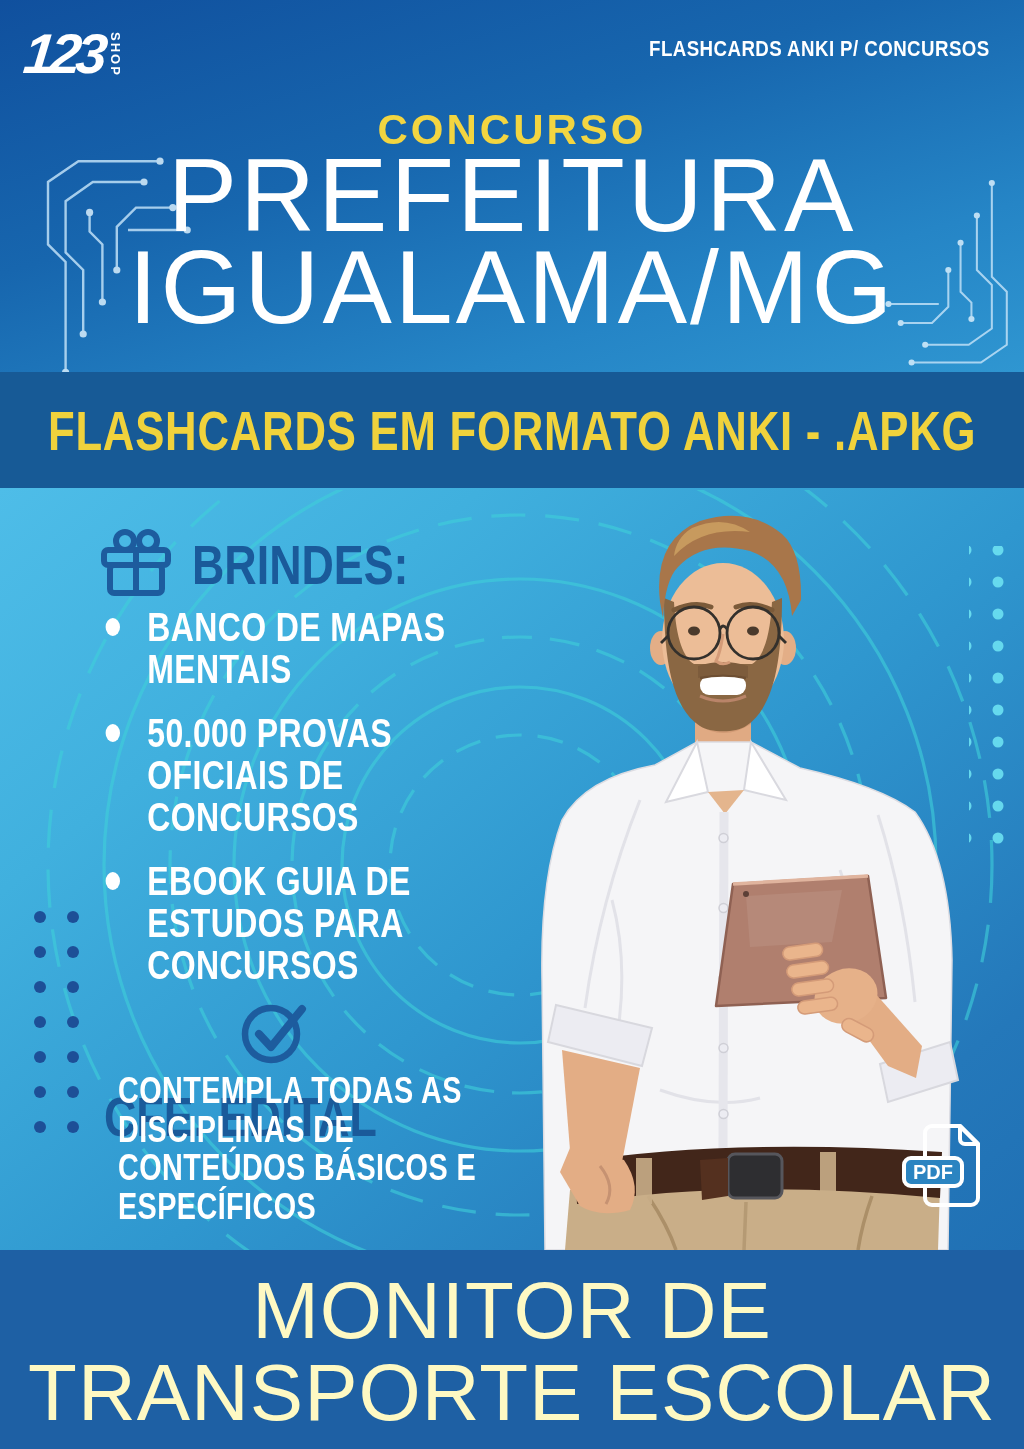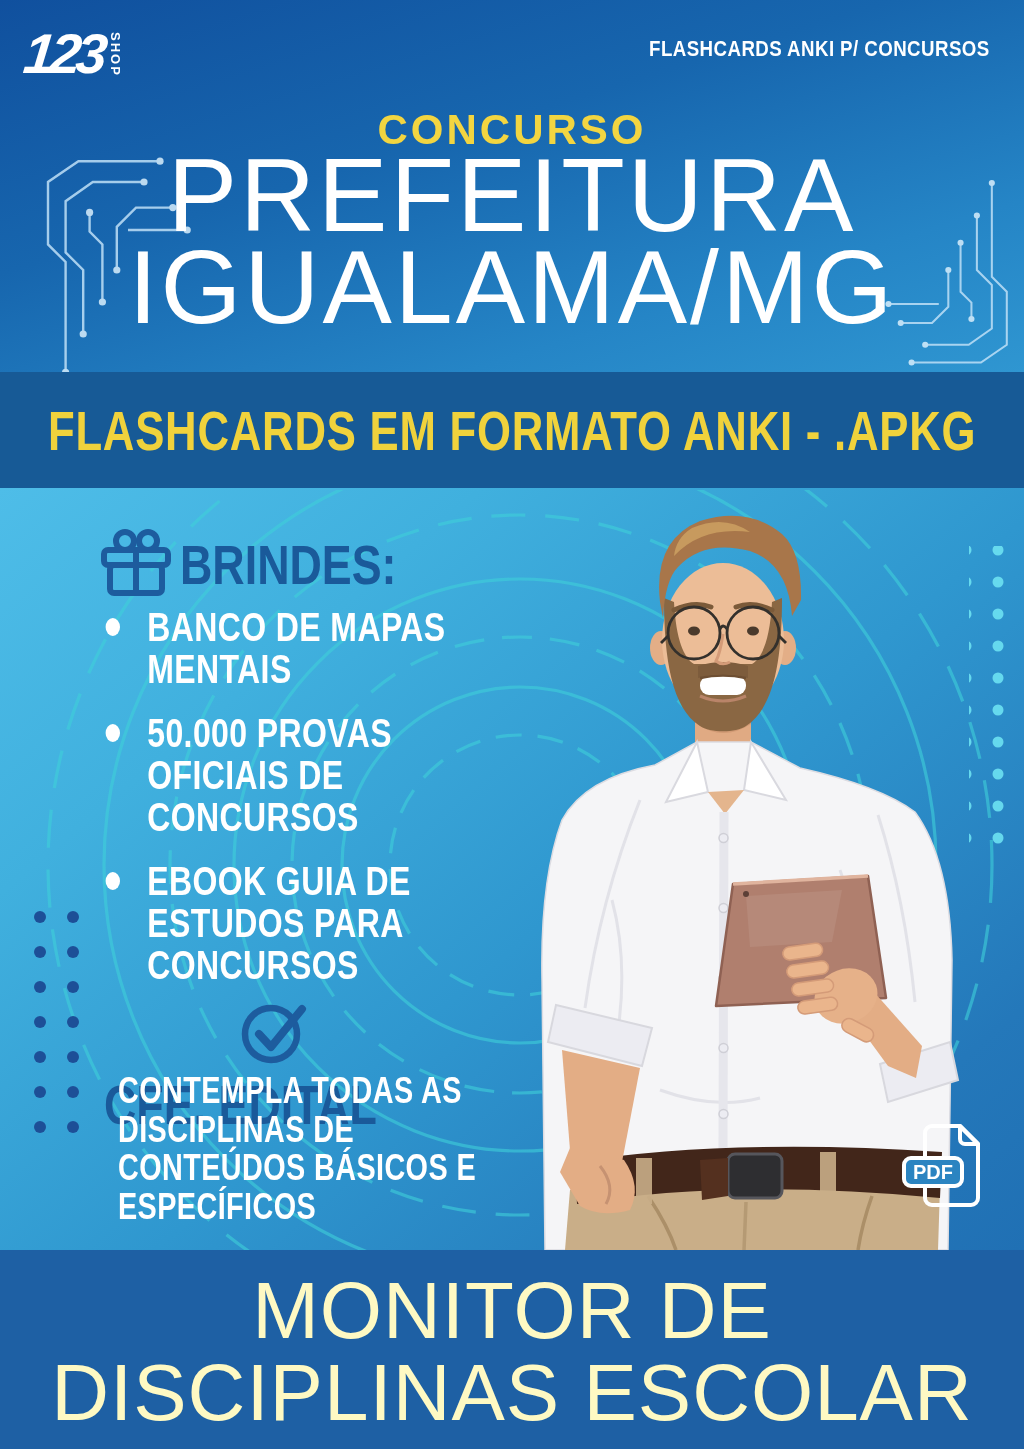--- a/index.html
+++ b/index.html
@@ -31,21 +31,21 @@
   .cond-c { display:inline-block; transform:scaleX(0.78); transform-origin:center center; }
 
   .tagline { right:34px; top:36px; text-align:right; color:#fff; font-weight:700; font-size:22px; letter-spacing:0.5px; }
   .tagline .cond-c { transform:scaleX(0.85); transform-origin:right center; display:inline-block; }
 
   .kicker { left:0; top:106px; width:1024px; text-align:center; color:#f2d541; font-weight:800; font-size:42px; letter-spacing:3px; }
   .hero-title { left:0; top:150px; width:1024px; text-align:center; color:#fff; font-weight:400; font-size:104px; line-height:0.88; letter-spacing:3px; }
 
   .band1-text { color:#f0d23c; font-weight:700; font-size:56px; letter-spacing:1px; white-space:nowrap; }
 
-  .feature-head { display:flex; align-items:center; gap:6px; color:#1a5a9a; }
+  .feature-head { display:flex; align-items:center; gap:18px; color:#1a5a9a; }
   .feature-head .hd { font-size:56px; font-weight:800; letter-spacing:0px; }
   .brindes-head { left:98px; top:528px; }
   .cfe-head { left:104px; top:996px;flex-direction:column; }
 
   .bullets { left:96px; top:606px; width:470px; list-style:none; transform:scaleX(0.8); transform-origin:left top; }
   .bullets li { position:relative; padding-left:64px; margin-bottom:22px; color:#fff; font-weight:800; font-size:40px; line-height:1.05; letter-spacing:0.5px; }
   .bullets li::before { content:""; position:absolute; left:12px; top:12px; width:18px; height:18px; border-radius:50%; background:#fff; }
 
   .cfe-desc { left:118px; top:1072px; width:480px; color:#fff; font-weight:800; font-size:36px; line-height:1.07; letter-spacing:0.5px; }
 
@@ -197,21 +197,21 @@
       </g>
     </g>
   </svg>
 
   <div class="band1">
     <span class="band1-text cond-c">FLASHCARDS EM FORMATO ANKI - .APKG</span>
   </div>
   <div class="band2">
     <div class="footer-text">
       <div>MONITOR DE</div>
-      <div>DISCIPLINAS ESCOLAR</div>
+      <div>TRANSPORTE ESCOLAR</div>
     </div>
   </div>
 
   <div class="content logo">
     <span class="logo-num">123</span>
     <span class="logo-shop">SHOP</span>
   </div>
 
   <div class="content tagline">
     <span class="cond-c">FLASHCARDS ANKI P/ CONCURSOS</span>

